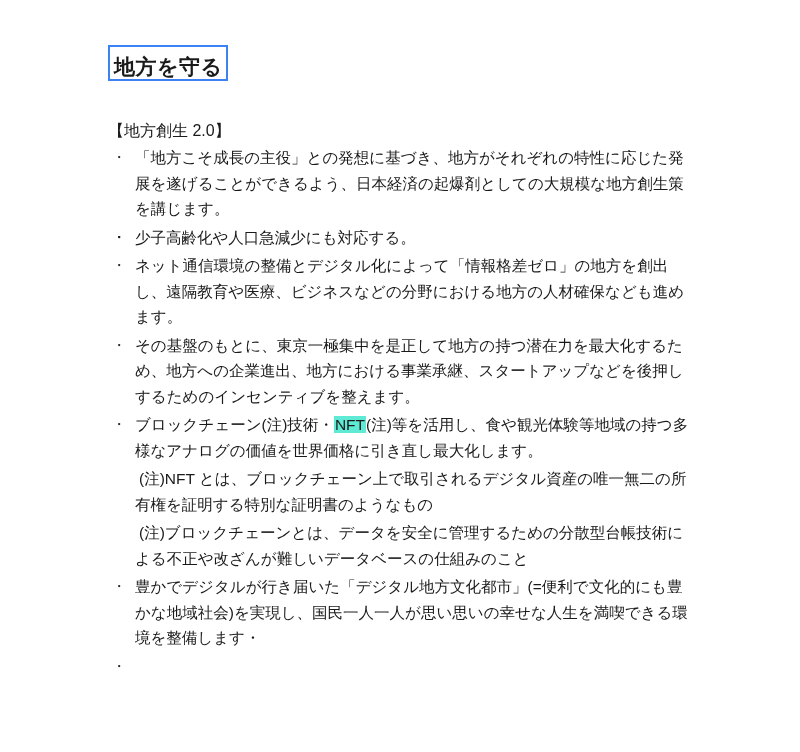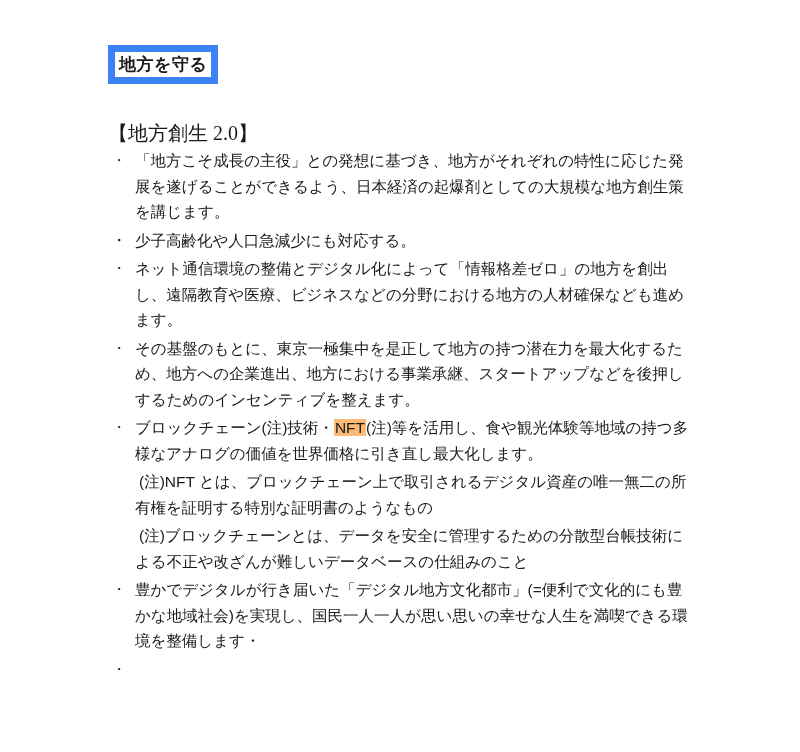--- a/index.html
+++ b/index.html
@@ -17,32 +17,31 @@
     font-family: "Liberation Sans", "DejaVu Sans", sans-serif;
   }
   .content {
     position: absolute;
     left: 108px;
     top: 45px;
     width: 588px;
   }
   .title-box {
     display: inline-block;
-    border: 7px solid #3b82f6;
-    padding: 2px 4px 2px 4px;
-    font-size: 17px;
+    border: 2px solid #3b82f6;
+    padding: 9px 4px 2px 4px;
+    font-size: 21px;
     font-weight: 700;
     line-height: 21px;
     letter-spacing: 0.5px;
   }
   .heading {
     margin-top: 37px;
-    font-size: 20px;
+    font-size: 16px;
     line-height: 25px;
-    font-family: Liberation Serif, serif;
   }
   .list {
     margin-top: 2px;
   }
   .item {
     position: relative;
     padding-left: 27px;
     font-size: 15.5px;
     line-height: 25.5px;
     margin-bottom: 3px;
@@ -69,21 +68,21 @@
     <div class="title-box">
       <span>地方を守る</span>
     </div>
     <div class="heading">【地方創生 2.0】</div>
     <div class="list">
         <div class="item bullet"><span class="marker">・</span><span><span>「地方こそ成長の主役」との発想に基づき、地方がそれぞれの特性に応じた発展を遂げることができるよう、日本経済の起爆剤としての大規模な地方創生策を講じます。</span></span></div>
         <div class="item bullet"><span class="marker">・</span></div>
         <div class="item bullet"><span class="marker">・</span><span><span>少子高齢化や人口急減少にも対応する。</span></span></div>
         <div class="item bullet"><span class="marker">・</span><span><span>ネット通信環境の整備とデジタル化によって「情報格差ゼロ」の地方を創出し、遠隔教育や医療、ビジネスなどの分野における地方の人材確保なども進めます。</span></span></div>
         <div class="item bullet"><span class="marker">・</span><span><span>その基盤のもとに、東京一極集中を是正して地方の持つ潜在力を最大化するため、地方への企業進出、地方における事業承継、スタートアップなどを後押しするためのインセンティブを整えます。</span></span></div>
-        <div class="item bullet"><span class="marker">・</span><span><span>ブロックチェーン(注)技術・</span><span class="hl" style="background: #fdba74;">NFT</span><span>(注)等を活用し、食や観光体験等地域の持つ多様なアナログの価値を世界価格に引き直し最大化します。</span></span></div>
+        <div class="item bullet"><span class="marker">・</span><span><span>ブロックチェーン(注)技術・</span><span class="hl" style="background: #5eead4;">NFT</span><span>(注)等を活用し、食や観光体験等地域の持つ多様なアナログの価値を世界価格に引き直し最大化します。</span></span></div>
         <div class="item note"><span><span>(注)NFT とは、ブロックチェーン上で取引されるデジタル資産の唯一無二の所有権を証明する特別な証明書のようなもの</span></span></div>
         <div class="item note"><span><span>(注)ブロックチェーンとは、データを安全に管理するための分散型台帳技術による不正や改ざんが難しいデータベースの仕組みのこと</span></span></div>
         <div class="item bullet"><span class="marker">・</span><span><span>豊かでデジタルが行き届いた「デジタル地方文化都市」(=便利で文化的にも豊かな地域社会)を実現し、国民一人一人が思い思いの幸せな人生を満喫できる環境を整備します・</span></span></div>
         <div class="item bullet">
           <span class="marker">・</span>
         </div>
       </div>
   </div>
 </div>
 

